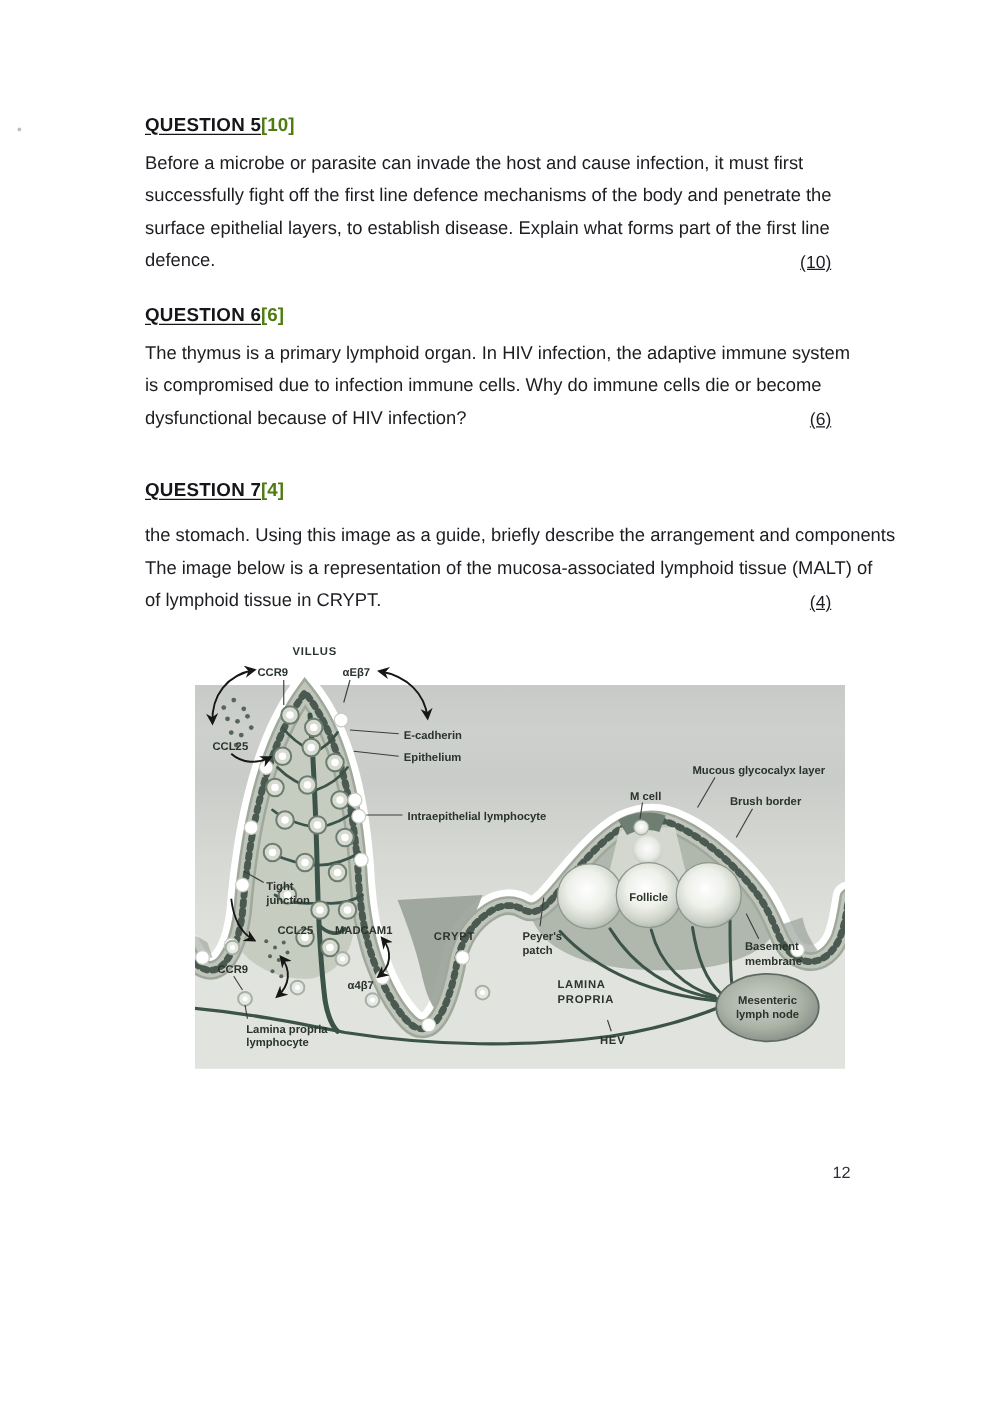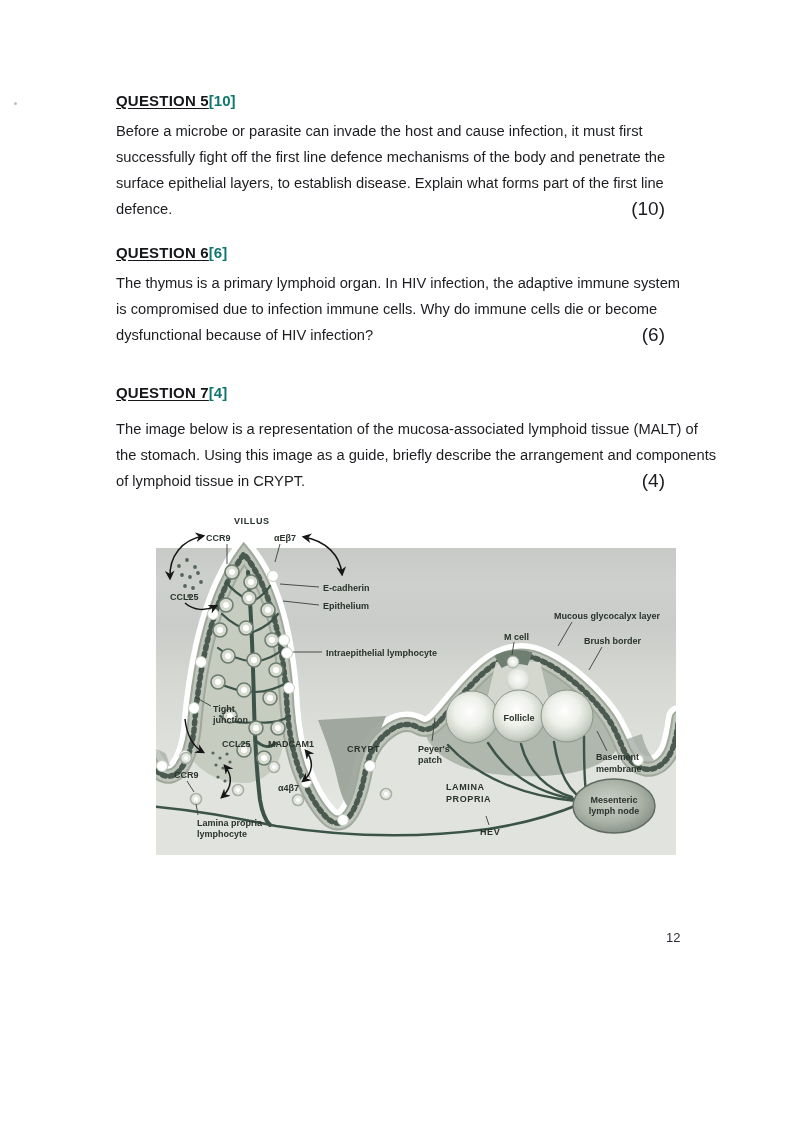--- a/index.html
+++ b/index.html
@@ -4,26 +4,26 @@
 <style>
   html,body{margin:0;padding:0;background:#ffffff;}
   .page{position:relative;width:794px;height:1122px;background:#ffffff;overflow:hidden;
         font-family:"Liberation Sans",sans-serif;color:#1f2024;}
   .stray-dot{position:absolute;left:14px;top:102px;width:3px;height:3px;border-radius:50%;
         background:#8a8a8a;opacity:.55;}
   .qblock{position:absolute;left:116px;width:549px;}
   .qhead-row{display:flex;align-items:baseline;height:18px;}
   .qhead{font-size:15px;font-weight:700;text-decoration:underline;text-underline-offset:2px;
         letter-spacing:.2px;color:#15161a;}
-  .qmarks{font-size:15px;font-weight:700;color:#0f766e;}
+  .qmarks{font-size:15px;font-weight:700;color:#4d7c0f;}
   .qlines{margin-top:8px;}
   .qlines.wide-gap{margin-top:14px;}
   .qline{font-size:14.7px;line-height:26px;height:26px;white-space:nowrap;color:#1c1d21;}
   .qline-flex{display:flex;justify-content:space-between;}
-  .paren-marks{font-size:19px;color:#1c1d21;}
+  .paren-marks{font-size:14px;color:#1c1d21;text-decoration:underline;}
   #q5{top:92px;} #q6{top:244px;} #q7{top:384px;}
   .figure{position:absolute;left:140px;top:510px;width:520px;height:345px;padding-left:16px;}
   .page-number{position:absolute;left:666px;top:930px;font-size:13px;color:#2c2f38;}
   svg text{font-family:"Liberation Sans",sans-serif;fill:#2a332c;}
   .dlbl{font-size:9px;font-weight:600;}
   .dlbl-caps{font-size:9px;font-weight:600;letter-spacing:.6px;}
 </style>
 </head>
 <body>
 
@@ -61,22 +61,22 @@
       </div>
     </div>
   </div>
 
   <div class="qblock" id="q7">
     <div class="qhead-row">
       <span class="qhead">QUESTION 7</span>
       <span class="qmarks">[4]</span>
     </div>
     <div class="qlines wide-gap">
+      <div class="qline">the stomach. Using this image as a guide, briefly describe the arrangement and components</div>
       <div class="qline">The image below is a representation of the mucosa-associated lymphoid tissue (MALT) of</div>
-      <div class="qline">the stomach. Using this image as a guide, briefly describe the arrangement and components</div>
       <div class="qline qline-flex">
         <span>of lymphoid tissue in CRYPT.</span>
         <span class="paren-marks">(4)</span>
       </div>
     </div>
   </div>
 
   <div class="figure">
   <svg width="520" height="345" viewBox="0 0 520 345" xmlns="http://www.w3.org/2000/svg">
     <defs>

